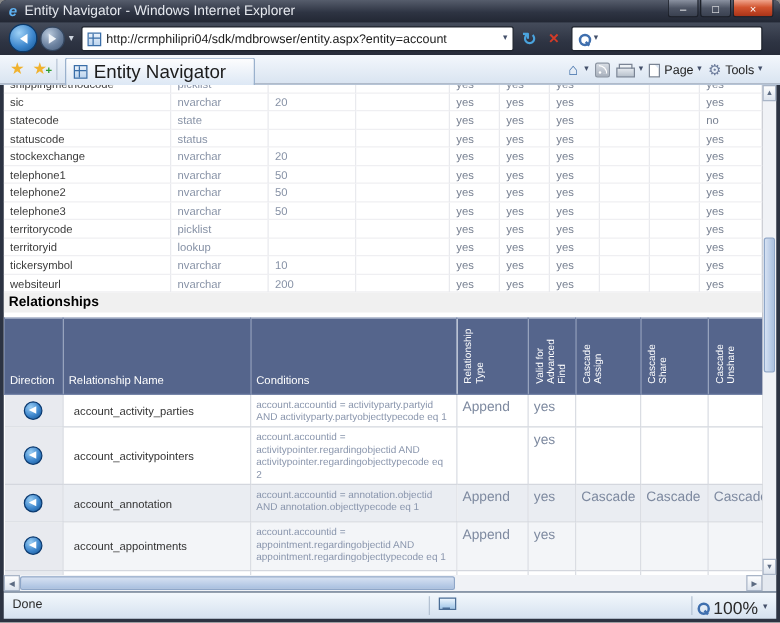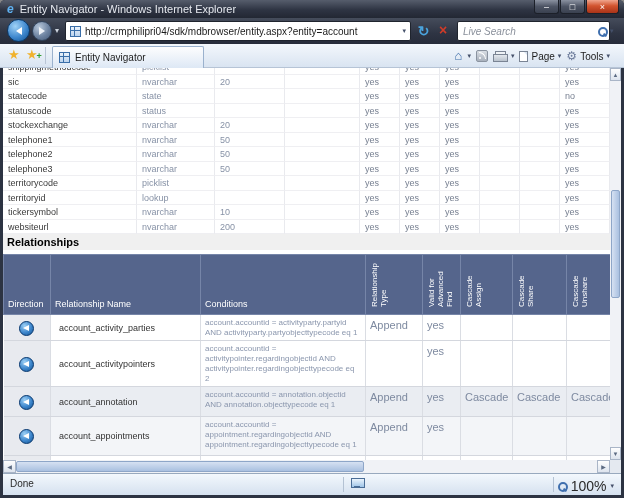--- a/index.html
+++ b/index.html
@@ -34,21 +34,21 @@
 .mag::before{content:"";position:absolute;left:0;top:0;width:6px;height:6px;border:2px solid #3f6fae;border-radius:50%}
 .mag::after{content:"";position:absolute;width:2px;height:4px;background:#3f6fae;left:6px;top:6px;transform:rotate(-45deg)}
 
 .tabbar{position:absolute;left:0;top:44px;width:624px;height:24px;background:linear-gradient(#f3f7fc,#d9e4f1);border-bottom:1px solid #b6c4d6}
 .star{position:absolute;top:4px;color:#f0b22e;font-size:13px;line-height:14px}
 .star1{left:8px}
 .star2{left:26px}
 .plus{position:absolute;right:-4px;bottom:-1px;color:#2f9e2f;font-size:9px;font-weight:bold}
 .tb-sep{position:absolute;top:3px;width:1px;height:17px;background:#b9c5d6}
 .tab{position:absolute;left:52px;top:2px;width:152px;height:22px;background:linear-gradient(#fdfdfe,#dde8f5);border:1px solid #9ab1cd;border-bottom:none;border-radius:2px 2px 0 0;display:flex;align-items:center;padding:0 6px}
-.tab-label{font-size:10px;color:#1c1c1c;margin-left:5px;white-space:nowrap}
+.tab-label{font-size:15px;color:#1c1c1c;margin-left:5px;white-space:nowrap}
 .favicon{width:11px;height:11px;border:1px solid #3a6ea8;background:linear-gradient(#eaf2fb,#bcd4ee);position:relative;flex:none}
 .favicon::before{content:"";position:absolute;left:0;right:0;top:3px;height:1px;background:#3a6ea8}
 .favicon::after{content:"";position:absolute;top:0;bottom:0;left:3px;width:1px;background:#3a6ea8}
 .tb-right{position:absolute;right:14px;top:2px;height:20px;display:flex;align-items:center;gap:5px}
 .home{color:#3d6da8;font-size:13px;line-height:14px}
 .rss{width:12px;height:12px;border-radius:2px;background:linear-gradient(#d8dde4,#a8b0bc);border:1px solid #8a93a0;position:relative}
 .rss::before{content:"";position:absolute;left:2px;bottom:2px;width:6px;height:6px;border-top:1.5px solid #fff;border-right:1.5px solid #fff;border-radius:0 8px 0 0}
 .rss::after{content:"";position:absolute;left:2px;bottom:2px;width:2px;height:2px;border-radius:50%;background:#fff}
 .printer{width:13px;height:11px;position:relative}
 .printer::before{content:"";position:absolute;left:2px;top:0;width:9px;height:4px;background:#eef2f6;border:1px solid #7a8494}
@@ -131,21 +131,20 @@
       </div>
     <span class="nav-chev">▾</span>
     <div class="addressbar">
       <span class="favicon"></span>
       <input class="url-input" type="text" value="http://crmphilipri04/sdk/mdbrowser/entity.aspx?entity=account" style="">
       <span class="addr-chev">▾</span>
     </div>
     <div class="refresh-btn">↻</div>
     <div class="stop-btn">×</div>
     <div class="searchbox">
-      <input class="search-input" type="text" placeholder="Live Search" style="">
       <span class="mag"></span>
       <span class="chev">▾</span>
     </div>
   </div>
 
   <div class="tabbar">
     <span class="star star1">★</span>
     <span class="star star2"><span>★</span><span class="plus">+</span></span>
     <span class="tb-sep" style="left:45px"></span>
     <div class="tab">

